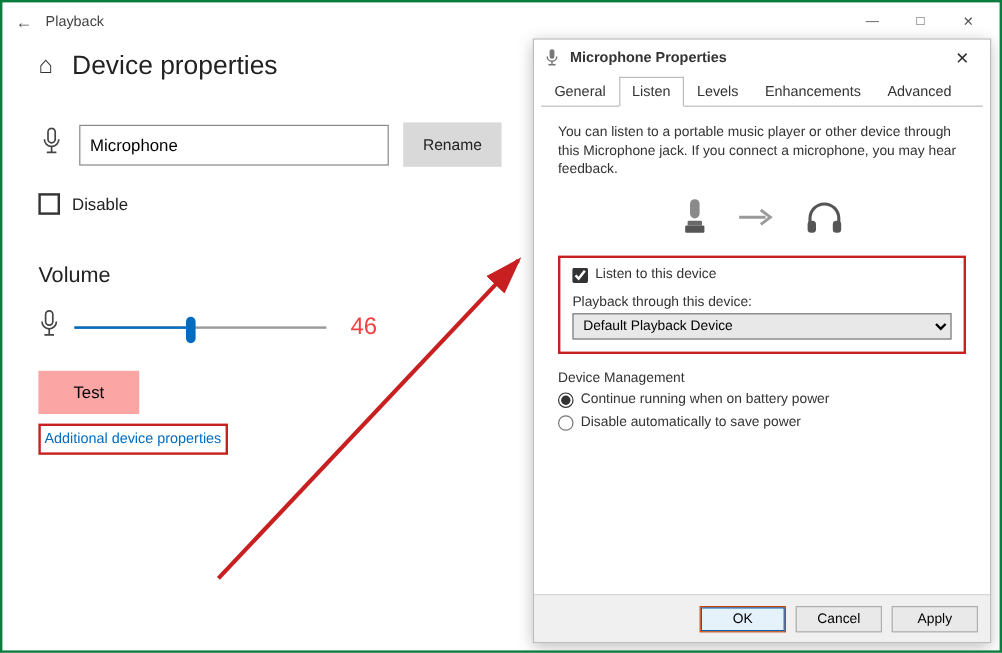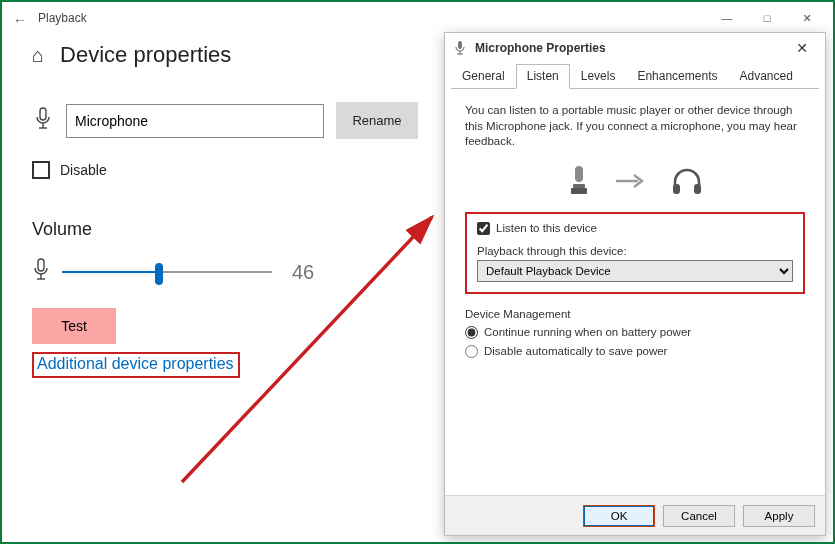--- a/index.html
+++ b/index.html
@@ -25,26 +25,26 @@
 
   .disable-row { display:flex; align-items:center; gap:10px; margin-top:22px; font-size:14px; color:#222; }
   .disable-chk { width:18px; height:18px; border:2px solid #333; }
 
   .vol-label { margin-top:40px; font-size:18px; color:#222; }
   .vol-row { display:flex; align-items:center; gap:12px; margin-top:18px; }
   .slider-wrap { position:relative; width:210px; height:20px; }
   .slider-track { position:absolute; left:0; right:0; top:9px; height:2px; background:#999; }
   .slider-fill  { position:absolute; left:0; top:9px; height:2px; background:#006cc1; }
   .slider-thumb { position:absolute; top:1px; width:8px; height:22px; border-radius:4px; background:#006cc1; }
-  .vol-val { font-size:20px; color:#737373; margin-left:8px; }
+  .vol-val { font-size:20px; color:#ef4444; margin-left:8px; }
   .test-btn { display:block; width:84px; height:36px; background:#fca5a5; border:none; font-size:14px; margin-top:22px; }
 
   .related-h { margin-top:60px; font-size:18px; color:#222; }
   .link-box { display:inline-block; border:2px solid #c82020; padding:1px 4px 3px 3px; margin-top:8px; }
-  .link { color:#006cc1; font-size:16px; }
+  .link { color:#006cc1; font-size:12px; }
 
   
   .anno-arrow { position:absolute; left:160px; top:200px; pointer-events:none; }
 
   
   .dialog { position:absolute; left:442px; top:30px; width:382px; height:504px; background:#fff; border:1px solid #bcbcbc; box-shadow:0 3px 12px rgba(0,0,0,.25); display:flex; flex-direction:column; }
   .dlg-title { height:30px; display:flex; align-items:center; padding:0 6px; font-size:12px; color:#333; }
   .dlg-title .t-icon { width:18px; color:#666; display:flex; justify-content:center; }
   .dlg-title .t-text { margin-left:6px; font-weight:600; }
   .dlg-title .spacer { flex:1; }

